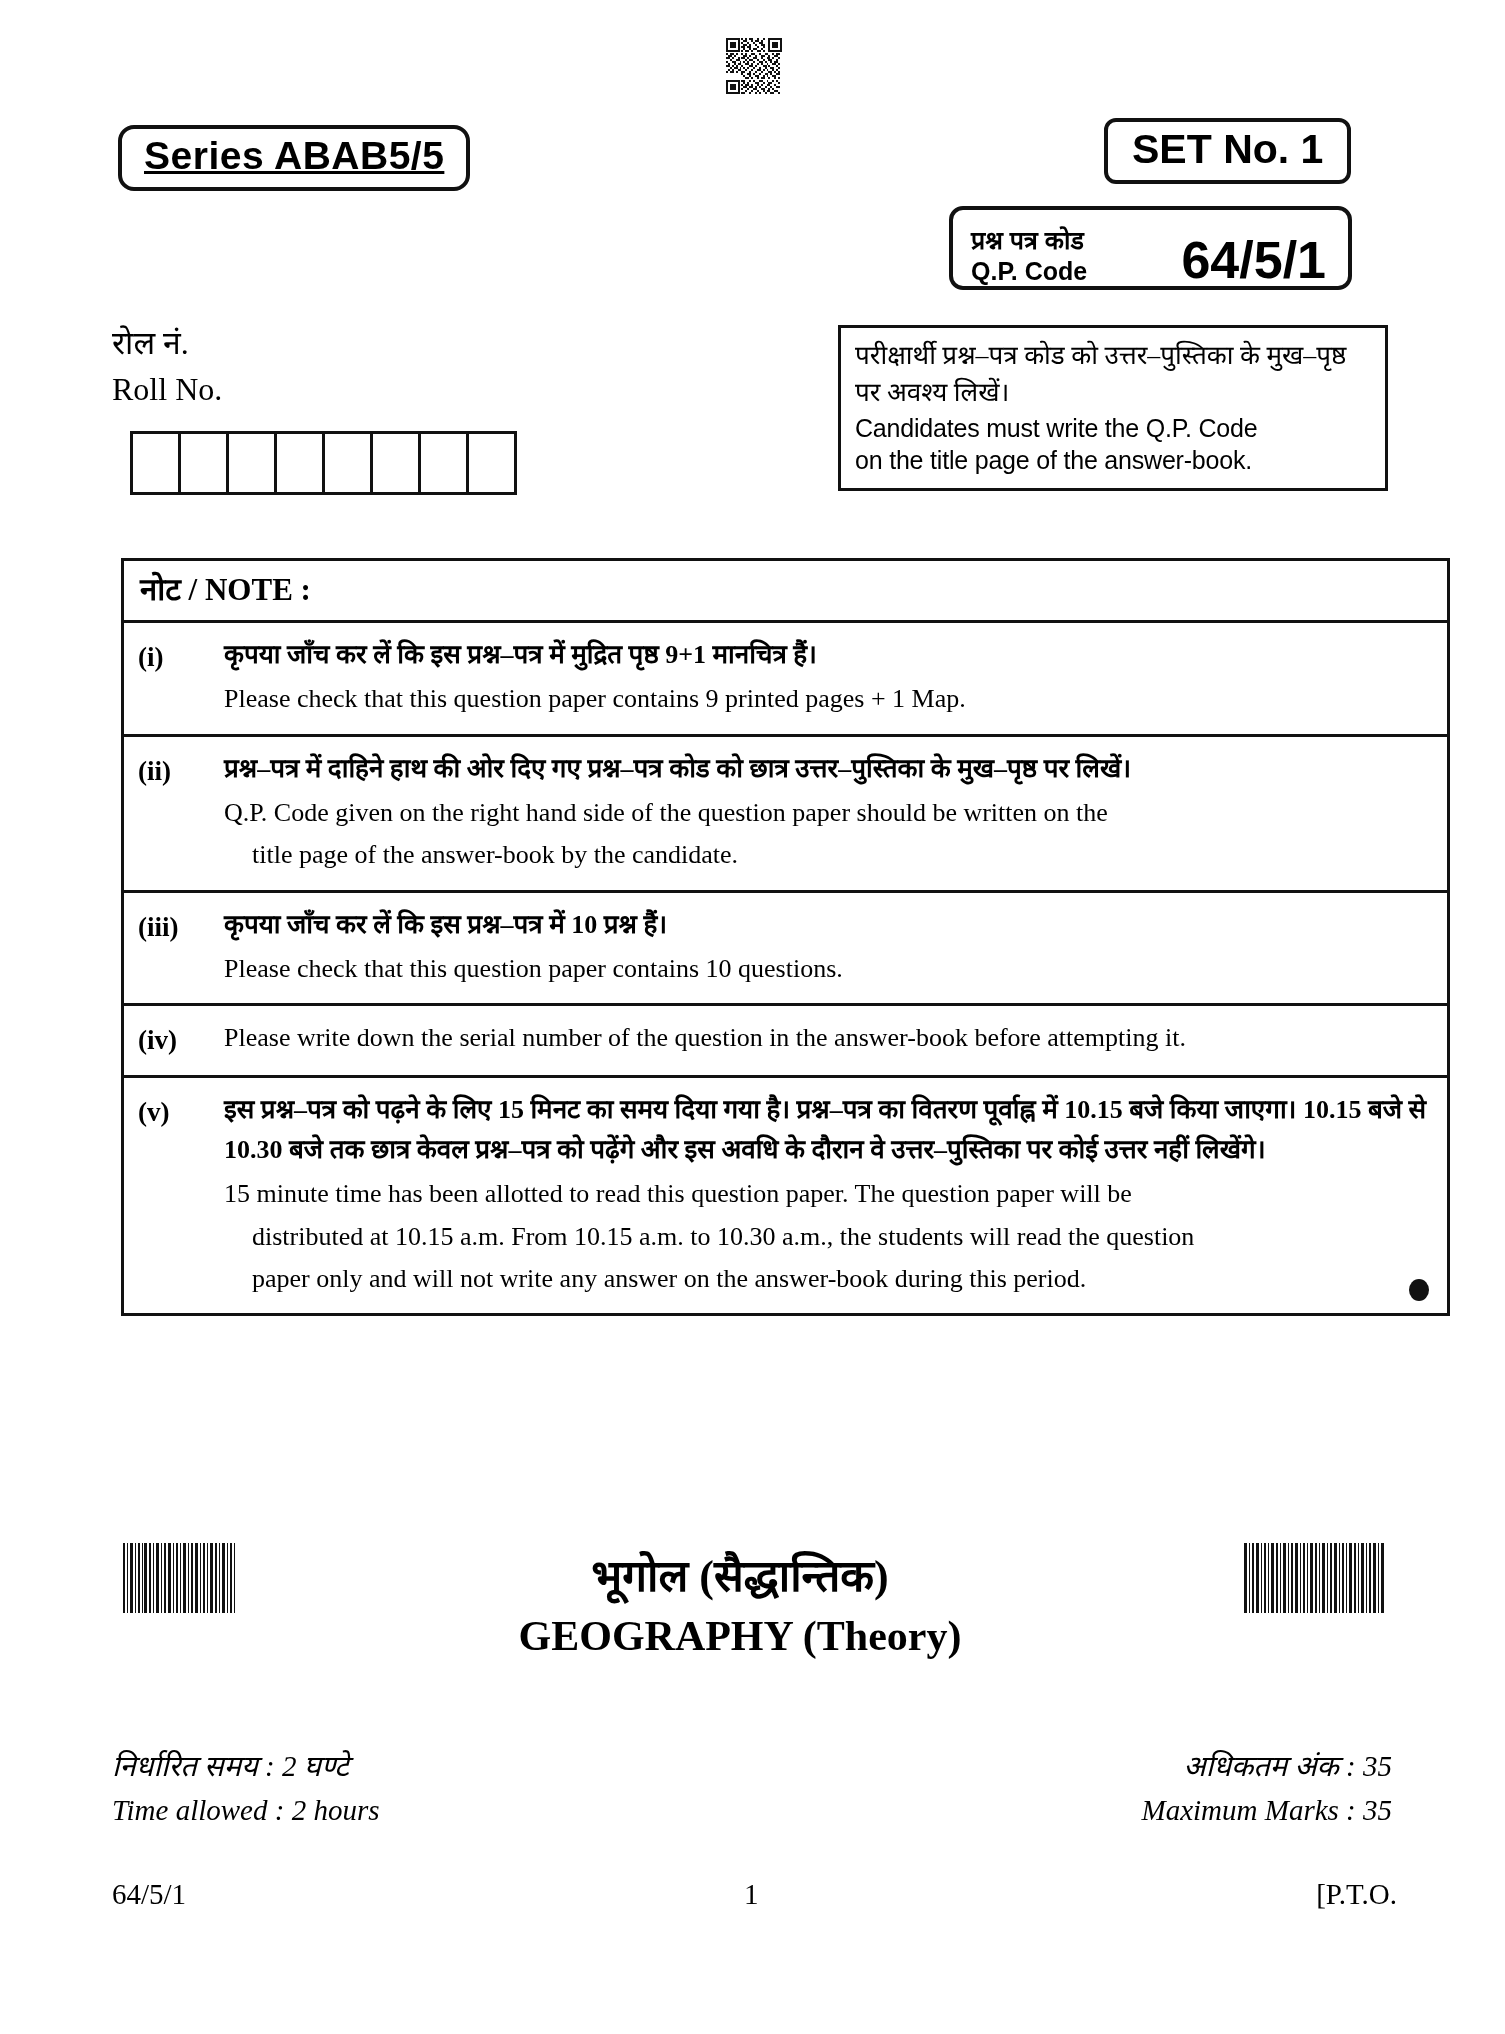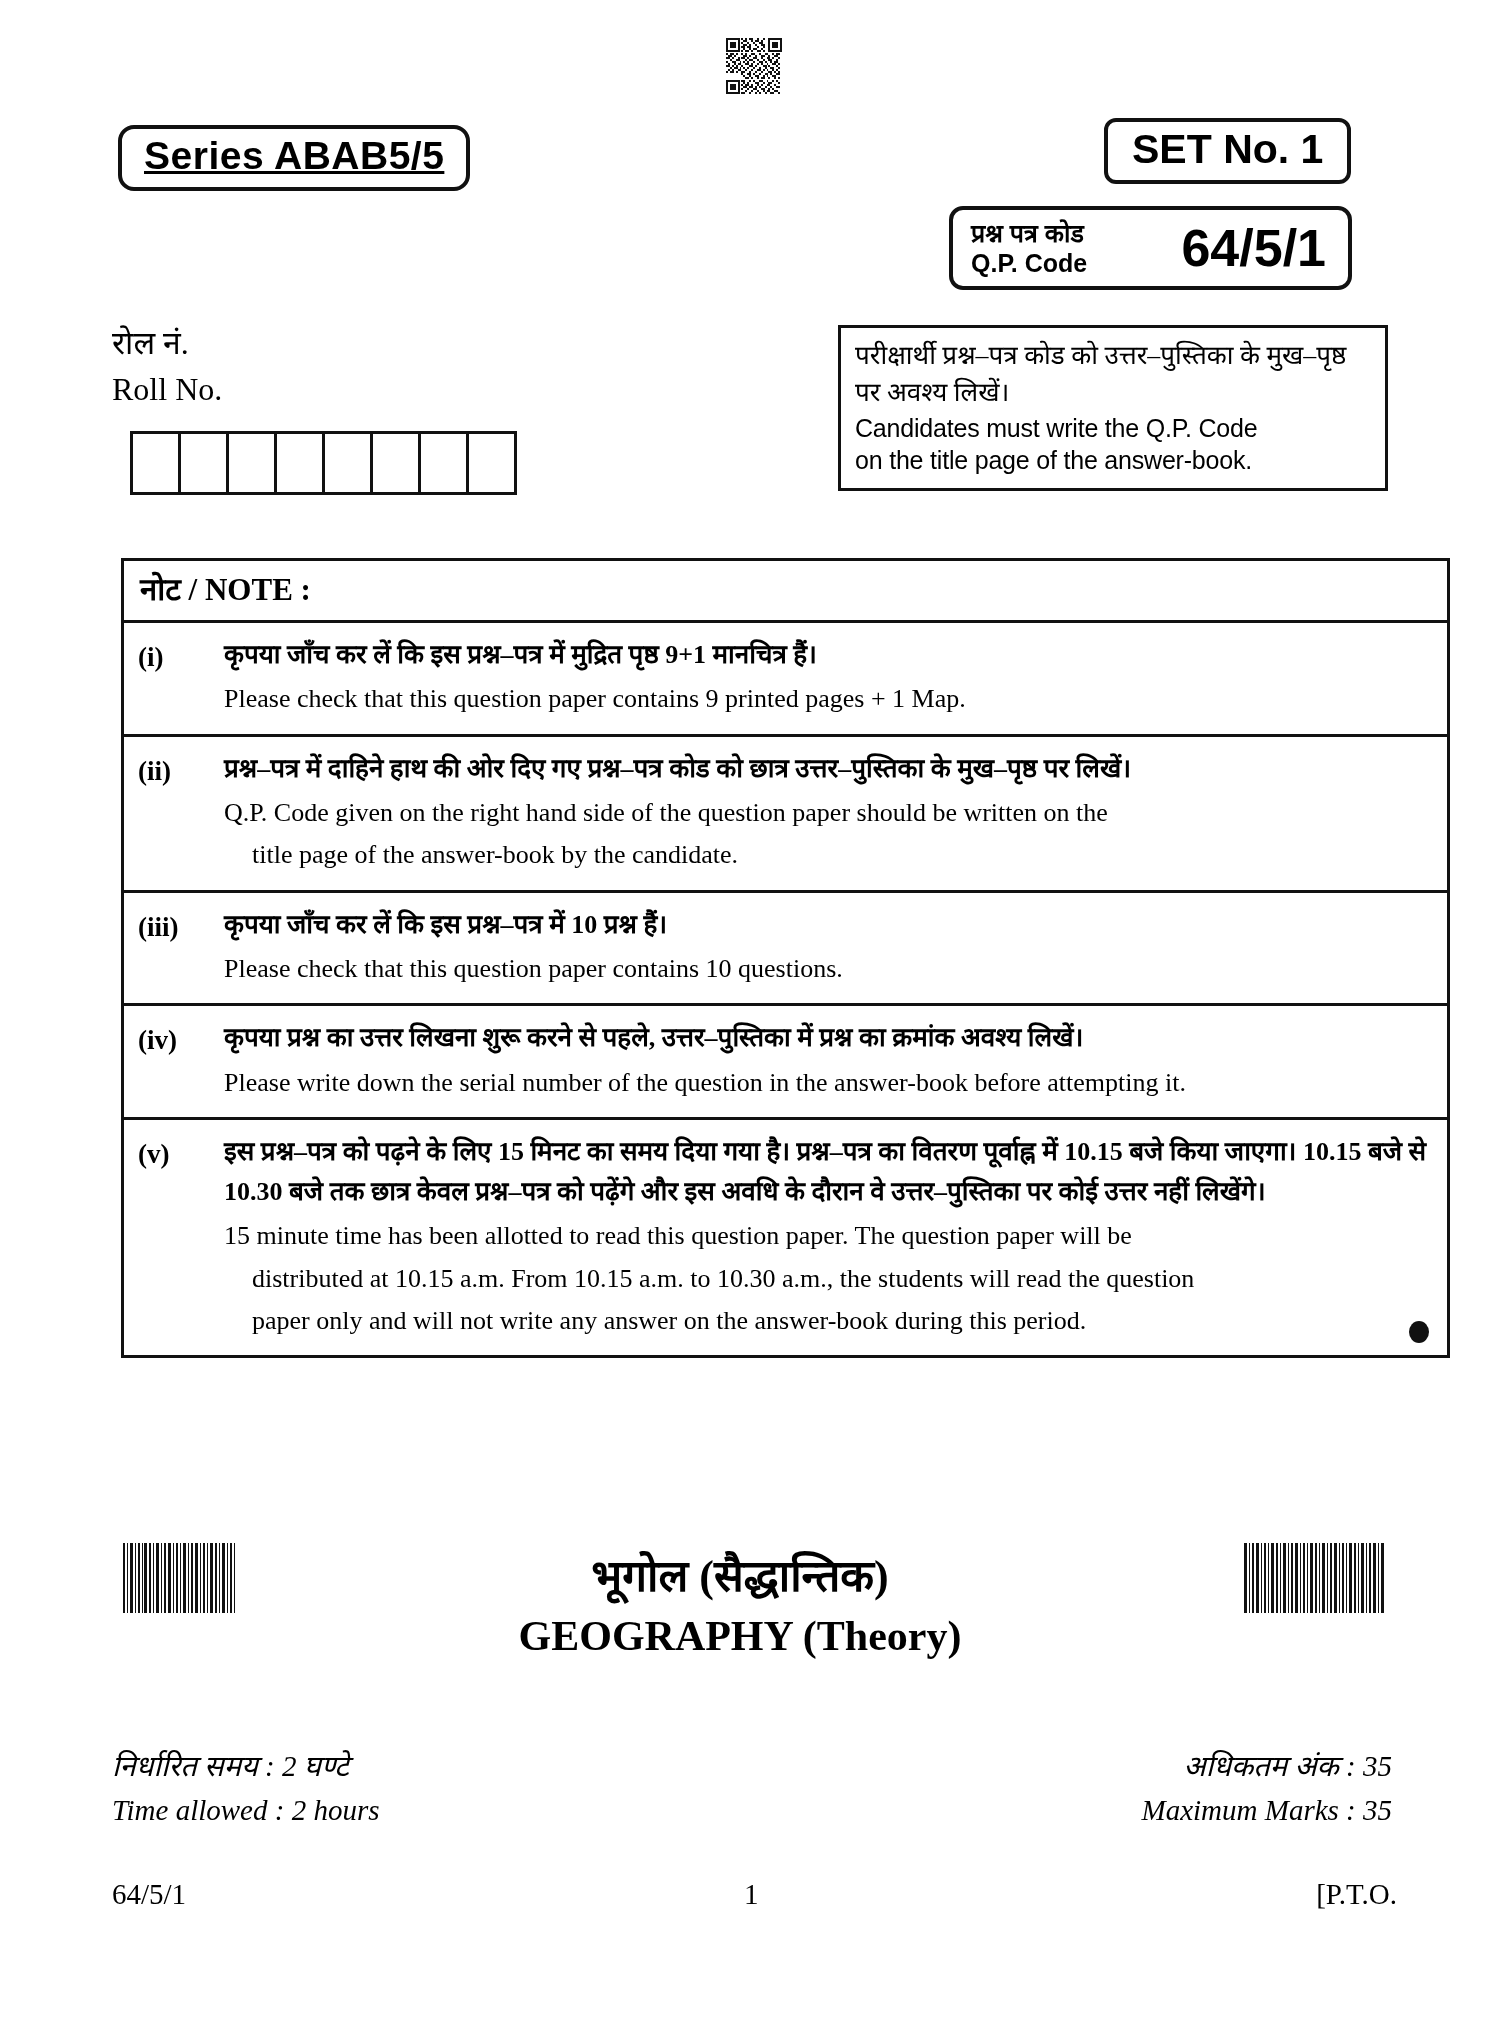--- a/index.html
+++ b/index.html
@@ -64,21 +64,21 @@
   
   #qp-badge {
     position: absolute;
     left: 949px;
     top: 206px;
     width: 403px;
     height: 84px;
     border: 4px solid #111;
     border-radius: 14px;
     display: flex;
-    align-items: center;
+    align-items: flex-end;
     box-sizing: border-box;
     padding: 0 16px 0 18px;
   }
   #qp-labels {
     font-family: "Liberation Sans", sans-serif;
     font-weight: bold;
     font-size: 25px;
     line-height: 1.22;
     white-space: nowrap;
   }
@@ -549,21 +549,20 @@
       <div class="note-num">(iii)</div>
       <div class="note-body">
         <p class="line-hi bold">कृपया जाँच कर लें कि इस प्रश्न–पत्र में 10 प्रश्न हैं।</p>
         <p class="line-en">Please check that this question paper contains 10 questions.</p>
       </div>
     </div>
 
     <div class="note-row">
       <div class="note-num">(iv)</div>
       <div class="note-body">
-        <p class="line-hi bold">कृपया प्रश्न का उत्तर लिखना शुरू करने से पहले, उत्तर–पुस्तिका में प्रश्न का क्रमांक अवश्य लिखें।</p>
         <p class="line-en">Please write down the serial number of the question in the answer-book before attempting it.</p>
       </div>
     </div>
 
     <div class="note-row">
       <div class="note-num">(v)</div>
       <div class="note-body">
         <p class="line-hi bold">इस प्रश्न–पत्र को पढ़ने के लिए 15 मिनट का समय दिया गया है। प्रश्न–पत्र का वितरण पूर्वाह्न में 10.15 बजे किया जाएगा। 10.15 बजे से 10.30 बजे तक छात्र केवल प्रश्न–पत्र को पढ़ेंगे और इस अवधि के दौरान वे उत्तर–पुस्तिका पर कोई उत्तर नहीं लिखेंगे।</p>
         <p class="line-en">15 minute time has been allotted to read this question paper. The question paper will be</p>
         <p class="line-en">distributed at 10.15 a.m. From 10.15 a.m. to 10.30 a.m., the students will read the question</p>

